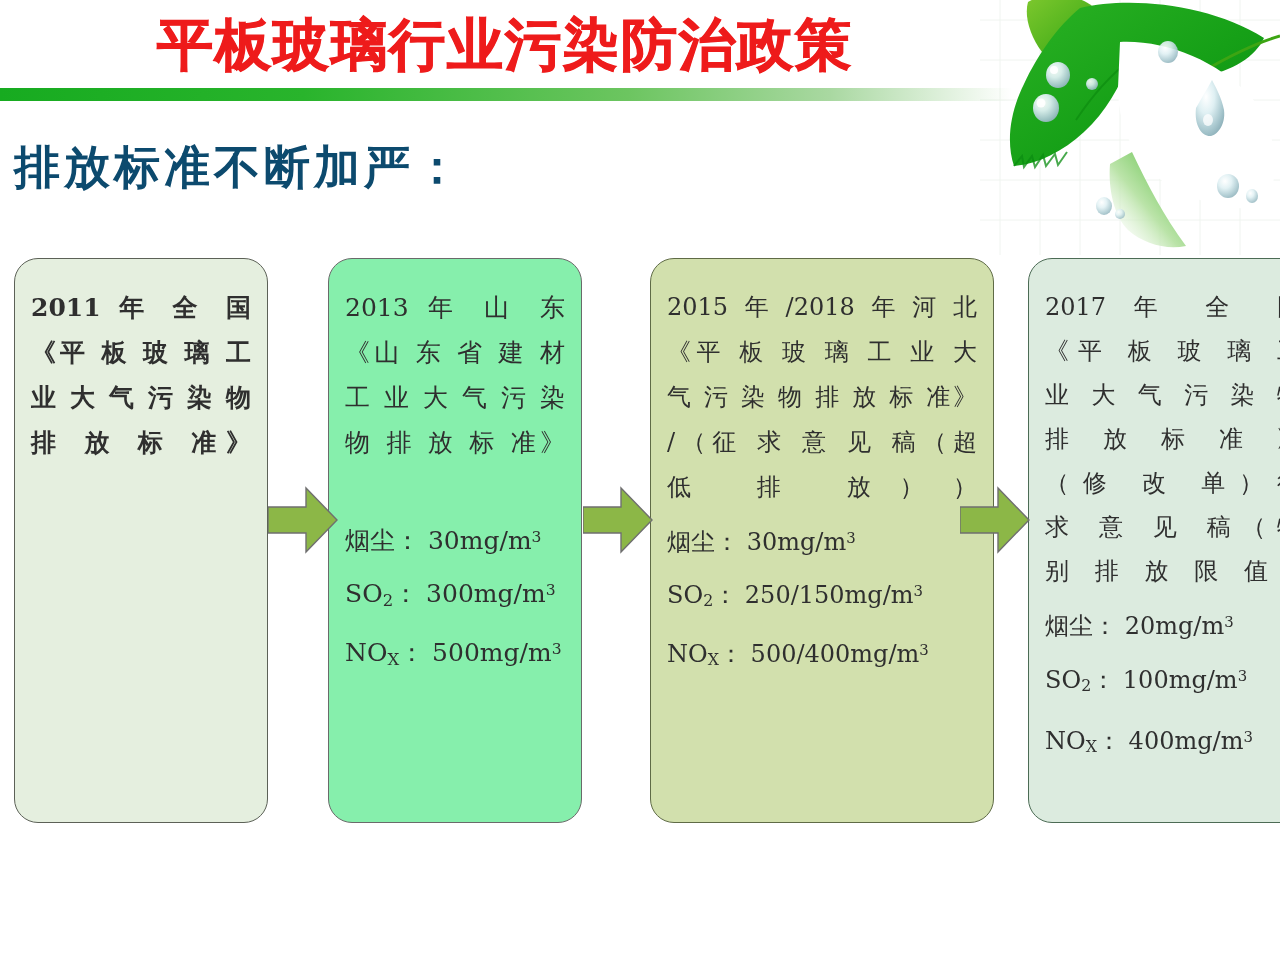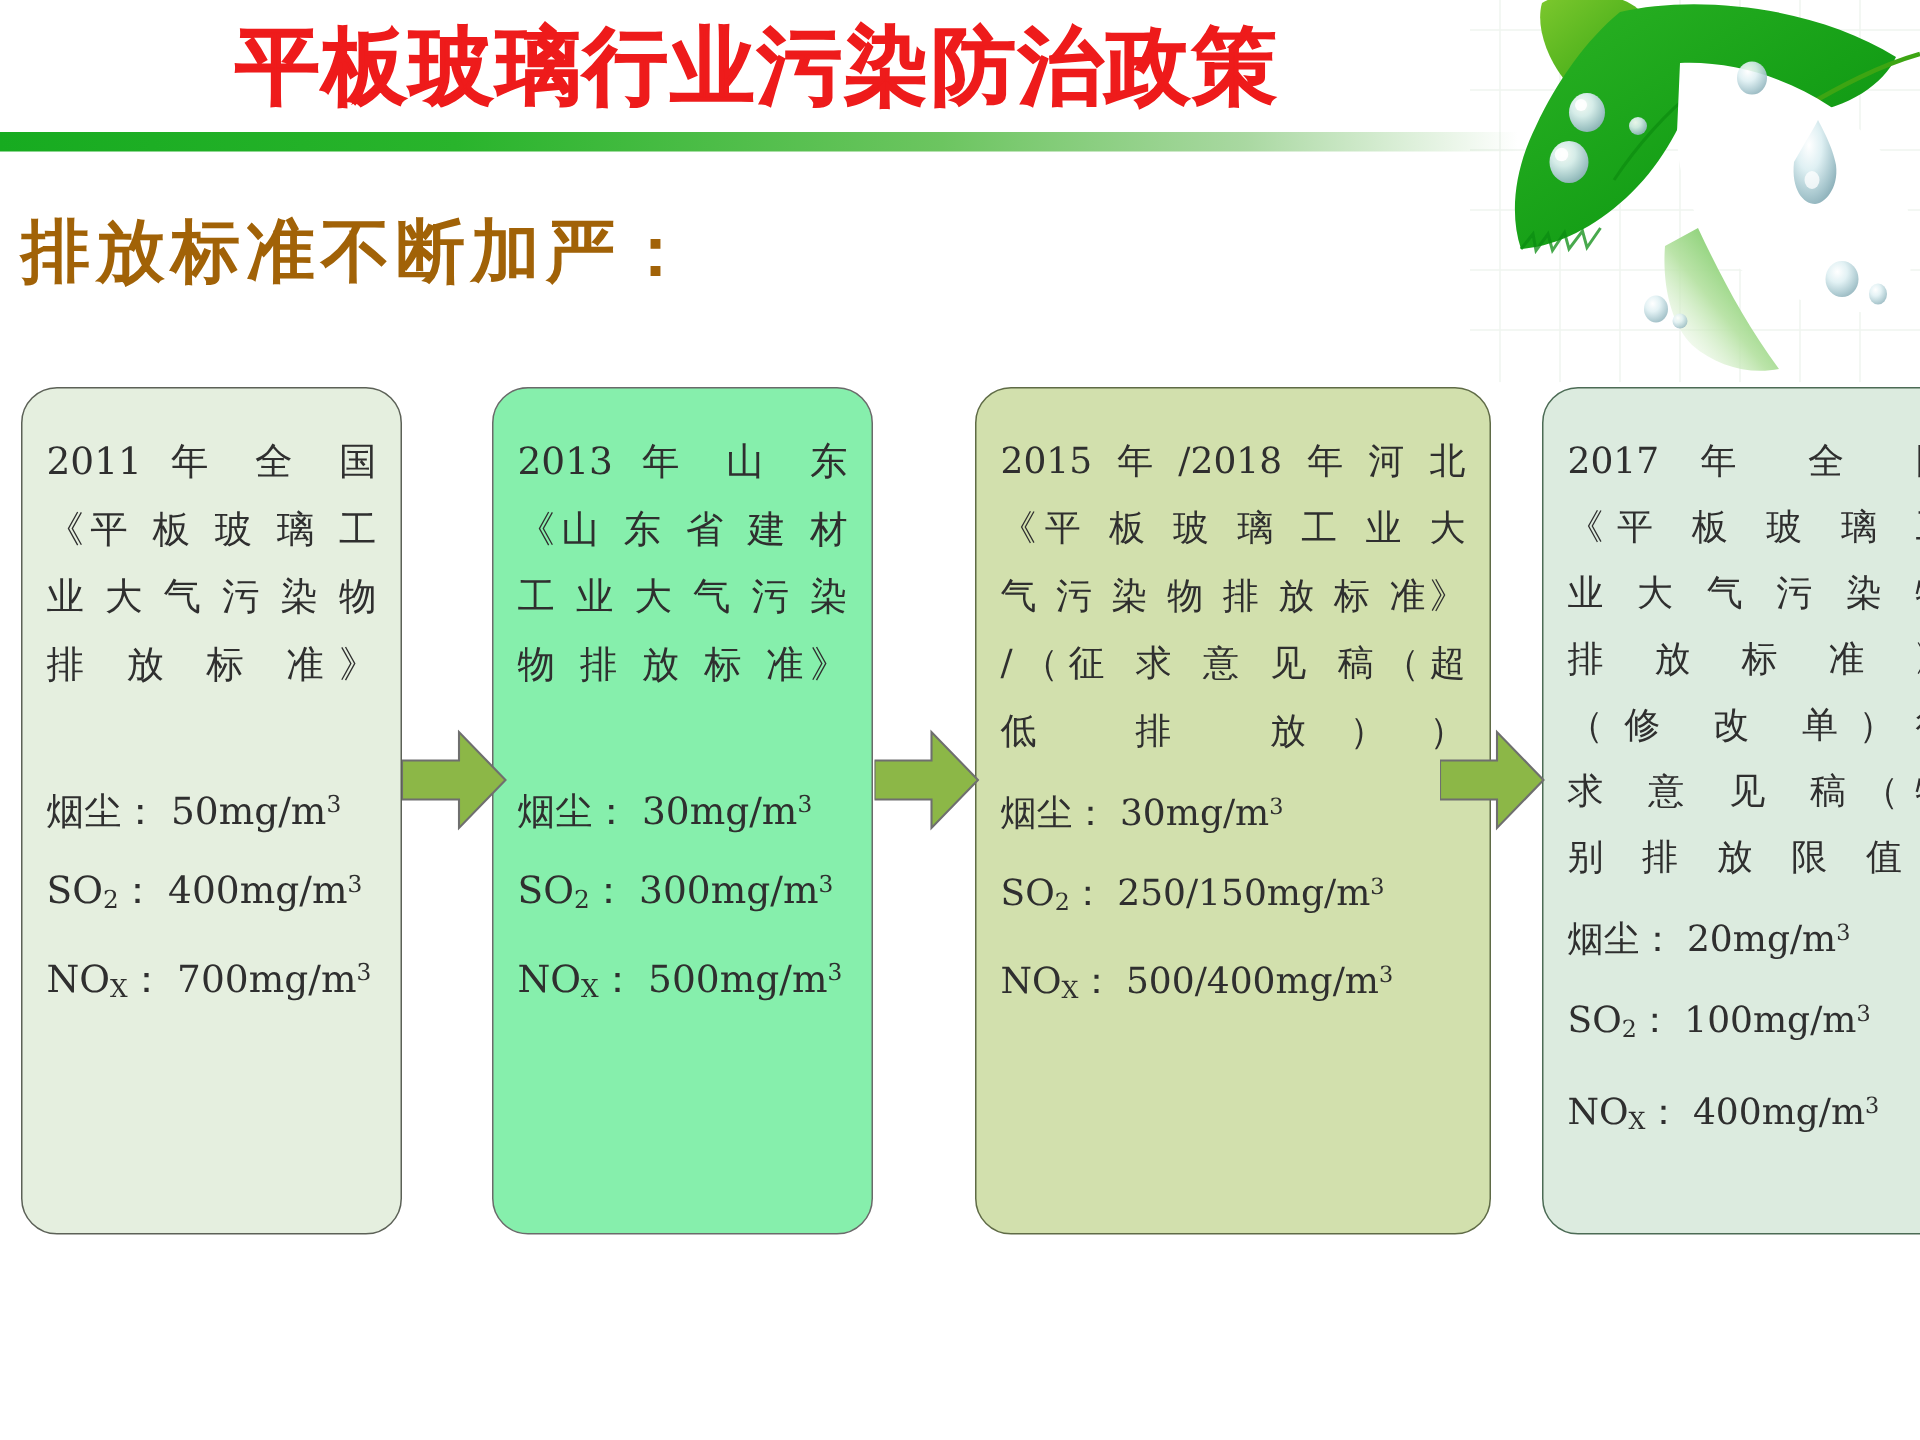--- a/index.html
+++ b/index.html
@@ -54,21 +54,21 @@
     pointer-events: none;
   }
 
   
   .subtitle {
     position: absolute;
     left: 14px; top: 136px;
     font-family: "DejaVu Serif", "Liberation Serif", serif;
     font-size: 46px;
     line-height: 62px;
-    color: #a16207;
+    color: #0c4a6e;
     letter-spacing: 4px;
     font-weight: 600;
     white-space: nowrap;
   }
 
   
   .flow {
     position: absolute;
     left: 0; top: 258px;
     width: 1280px;
@@ -199,33 +199,28 @@
     <ellipse cx="272" cy="196" rx="6" ry="7" fill="url(#drop)" opacity="0.85"></ellipse>
     <ellipse cx="124" cy="206" rx="8" ry="9" fill="url(#drop)" opacity="0.85"></ellipse>
     <ellipse cx="140" cy="214" rx="5" ry="5" fill="url(#drop)" opacity="0.8"></ellipse>
   </svg>
 </div>
 
 <div class="subtitle">排放标准不断加严：</div>
 
 <div class="flow">
 
-  <div class="card card-1" style="background: rgb(229, 239, 223);">
+  <div class="card card-1" style="background: rgb(229, 239, 223); font-weight: bold;">
     <div class="card-head">
         <span class="hline">2011 年  全 国</span>
         <span class="hline">《平 板 玻 璃 工</span>
         <span class="hline">业 大 气 污 染 物</span>
         <span class="hline">排 放 标 准》</span>
       </div>
     <div class="spacer-lg"></div>
-    <div class="card-metrics">
-        <span class="metric-row"><span class="metric-label">烟尘：</span>&nbsp;<span class="metric-value">50mg/m<sup>3</sup></span></span>
-        <span class="metric-row"><span class="metric-label">SO<sub>2</sub>：</span>&nbsp;<span class="metric-value">400mg/m<sup>3</sup></span></span>
-        <span class="metric-row"><span class="metric-label">NO<sub>X</sub>：</span>&nbsp;<span class="metric-value">700mg/m<sup>3</sup></span></span>
-      </div>
   </div>
 
   <div class="card card-2" style="background: #86efac;">
     <div class="card-head">
         <span class="hline">2013 年  山 东</span>
         <span class="hline">《山 东 省 建 材</span>
         <span class="hline">工 业 大 气 污 染</span>
         <span class="hline">物 排 放 标 准》</span>
       </div>
     <div class="spacer-lg"></div>

